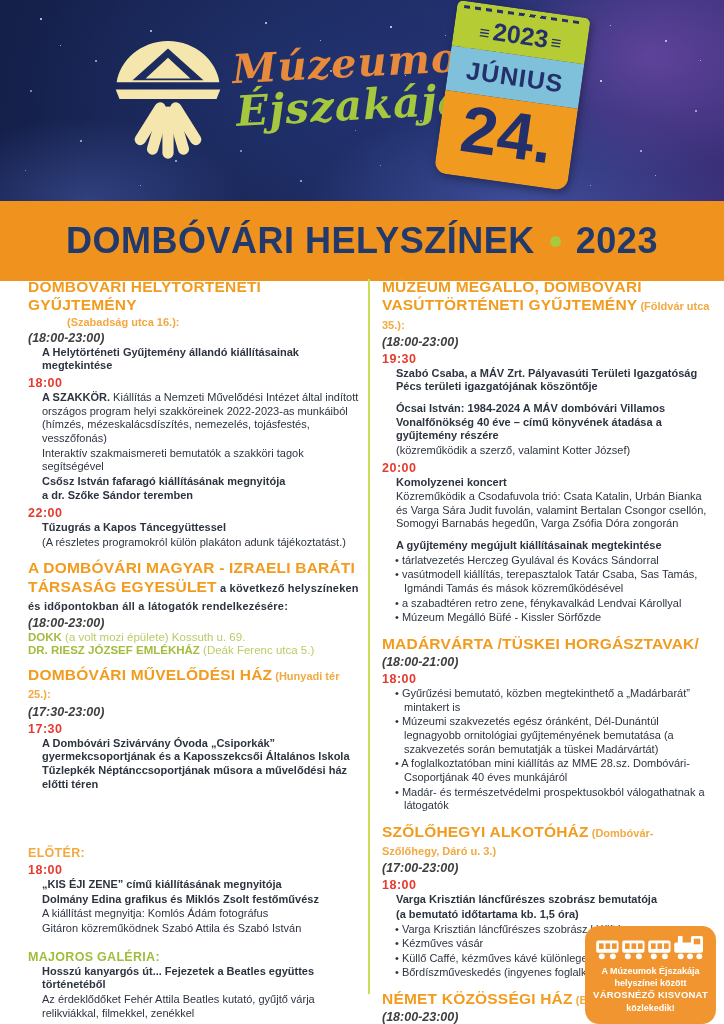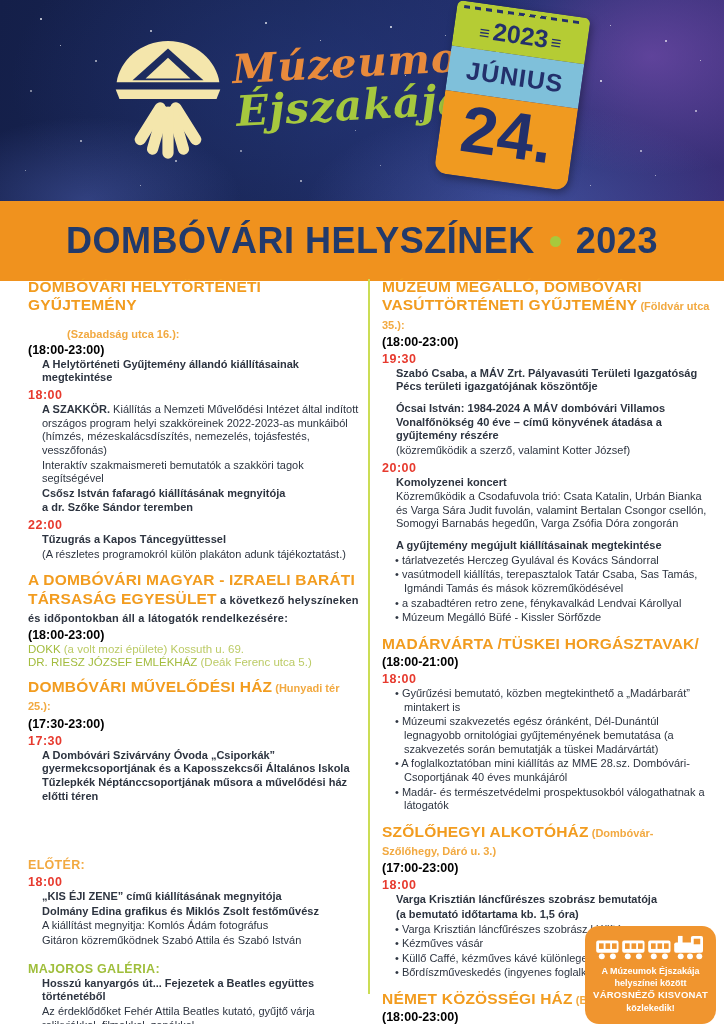--- a/index.html
+++ b/index.html
@@ -54,33 +54,33 @@
   
   .content{position:absolute;top:269px;left:0;right:0;bottom:0;display:flex;padding-left:28px;}
   .col{box-sizing:border-box;}
   .col.left{width:332px;padding-top:9px;}
   .divider{width:2px;background:#CBDD55;margin:10px 12px 30px 8px;}
   .col.right{flex:1;padding-top:9px;padding-right:14px;}
 
   .section{margin-bottom:10px;}
   .title{color:#F29C1F;font-size:15.5px;font-weight:700;line-height:1.18;margin:0;letter-spacing:.2px;}
   .addr{color:#F2A940;font-size:11px;font-weight:700;letter-spacing:0;}
-  .addr.block{display:block;line-height:1.2;margin-top:13px;padding-left:39px;}
+  .addr.block{display:block;line-height:1.2;margin-top:1px;padding-left:39px;}
   .suffix{color:#2D3440;font-size:11px;}
-  .hours{color:#000000;font-weight:700;font-size:12.5px;margin:2px 0 1px;}
+  .hours{color:#404040;font-weight:700;font-size:12.5px;margin:2px 0 1px;font-style:italic;}
   .time{color:#E73A2E;font-weight:700;font-size:12.5px;margin:3px 0 1px;letter-spacing:.5px;}
   .para{color:#2D3440;font-size:11px;line-height:1.24;margin:1px 0 1px 14px;}
   .para.b{font-weight:700;}
   .para b{font-weight:700;}
   .bullet{color:#2D3440;font-size:11px;line-height:1.24;margin:1px 0 1px 22px;text-indent:-9px;}
   .sub{font-weight:700;font-size:12.5px;margin:7px 0 1px;letter-spacing:.3px;}
   .sub.green{color:#9FBE3B;}
   .sub.orange{color:#F2A940;margin-top:48px;}
   .greenline{font-size:11.5px;color:#BCCB66;margin:1px 0;font-weight:400;}
-  .greenline b{color:#A3BC3E;font-weight:400;}
+  .greenline b{color:#A3BC3E;font-weight:700;}
   .spacer{height:6px;}
 
   
   .kisvonat{position:absolute;left:585px;top:926px;width:131px;height:98px;background:#F0952F;border-radius:14px;
             color:#fff;text-align:center;padding:9px 5px 10px;box-sizing:border-box;}
   .kv-line{font-size:9px;font-weight:700;line-height:1.35;}
   .kv-strong{font-size:9.5px;font-weight:700;letter-spacing:.2px;line-height:1.35;}
 </style>
 </head>
 <body>

